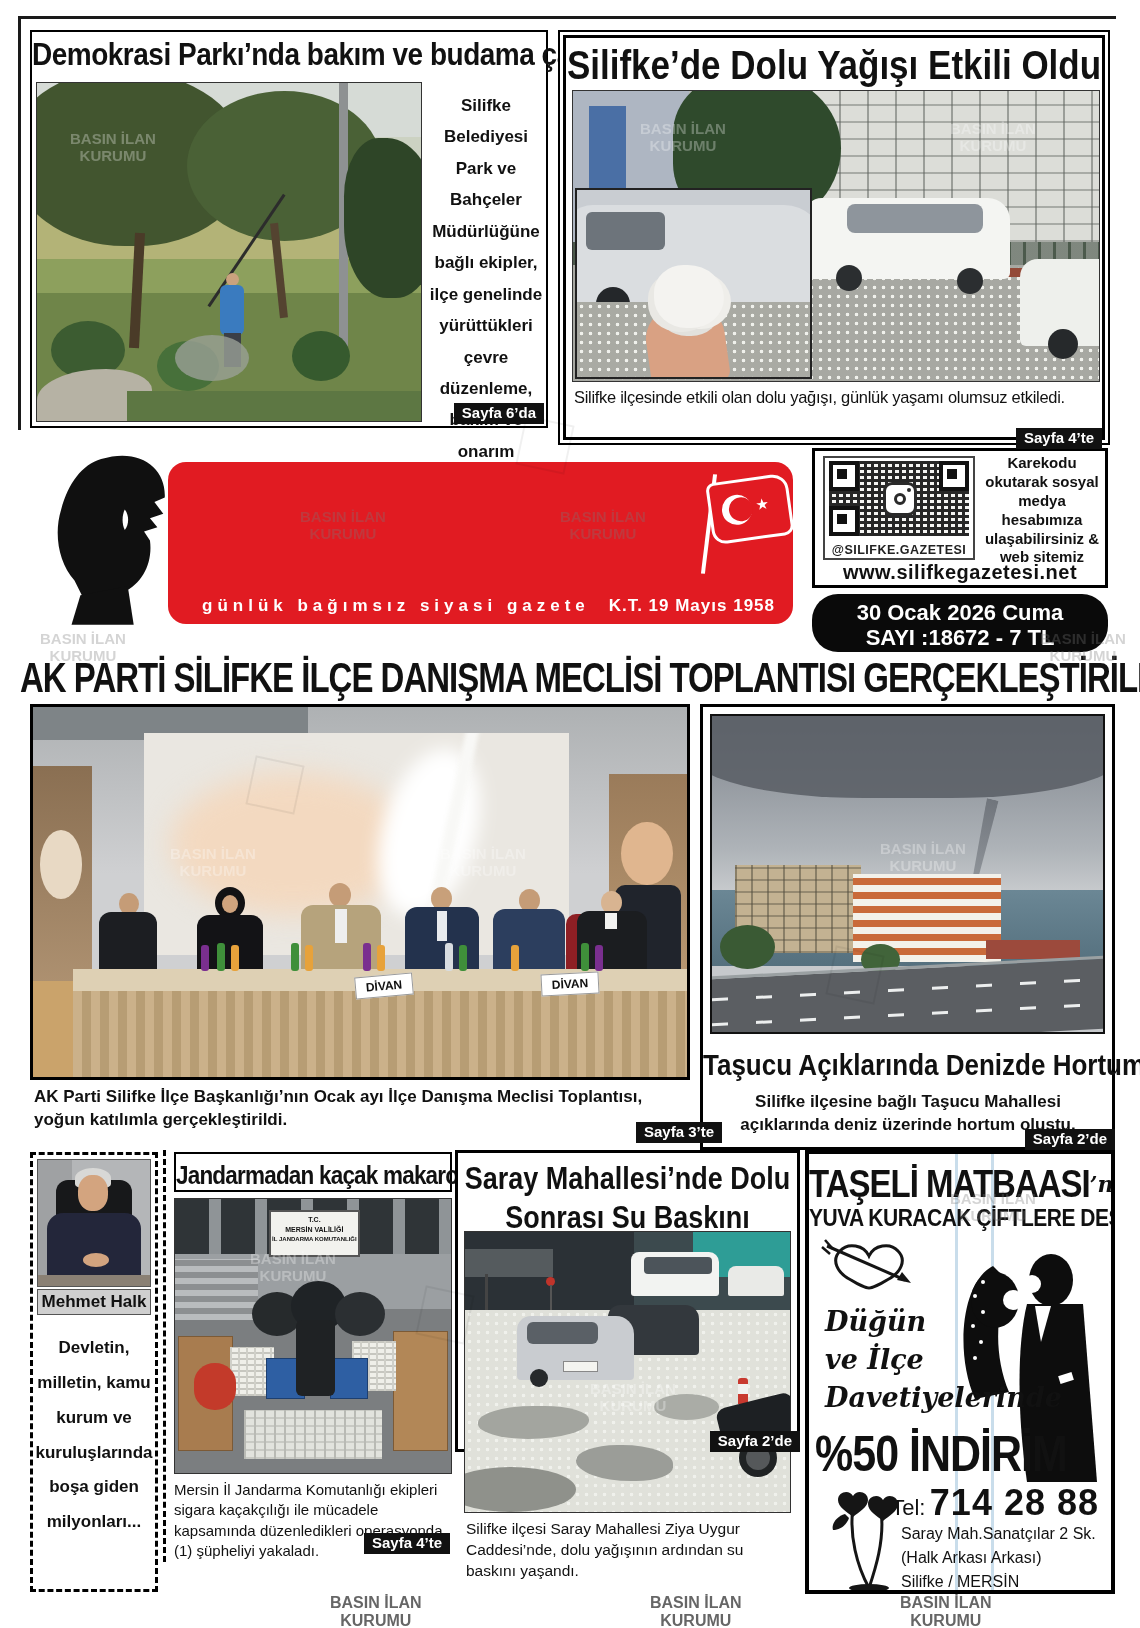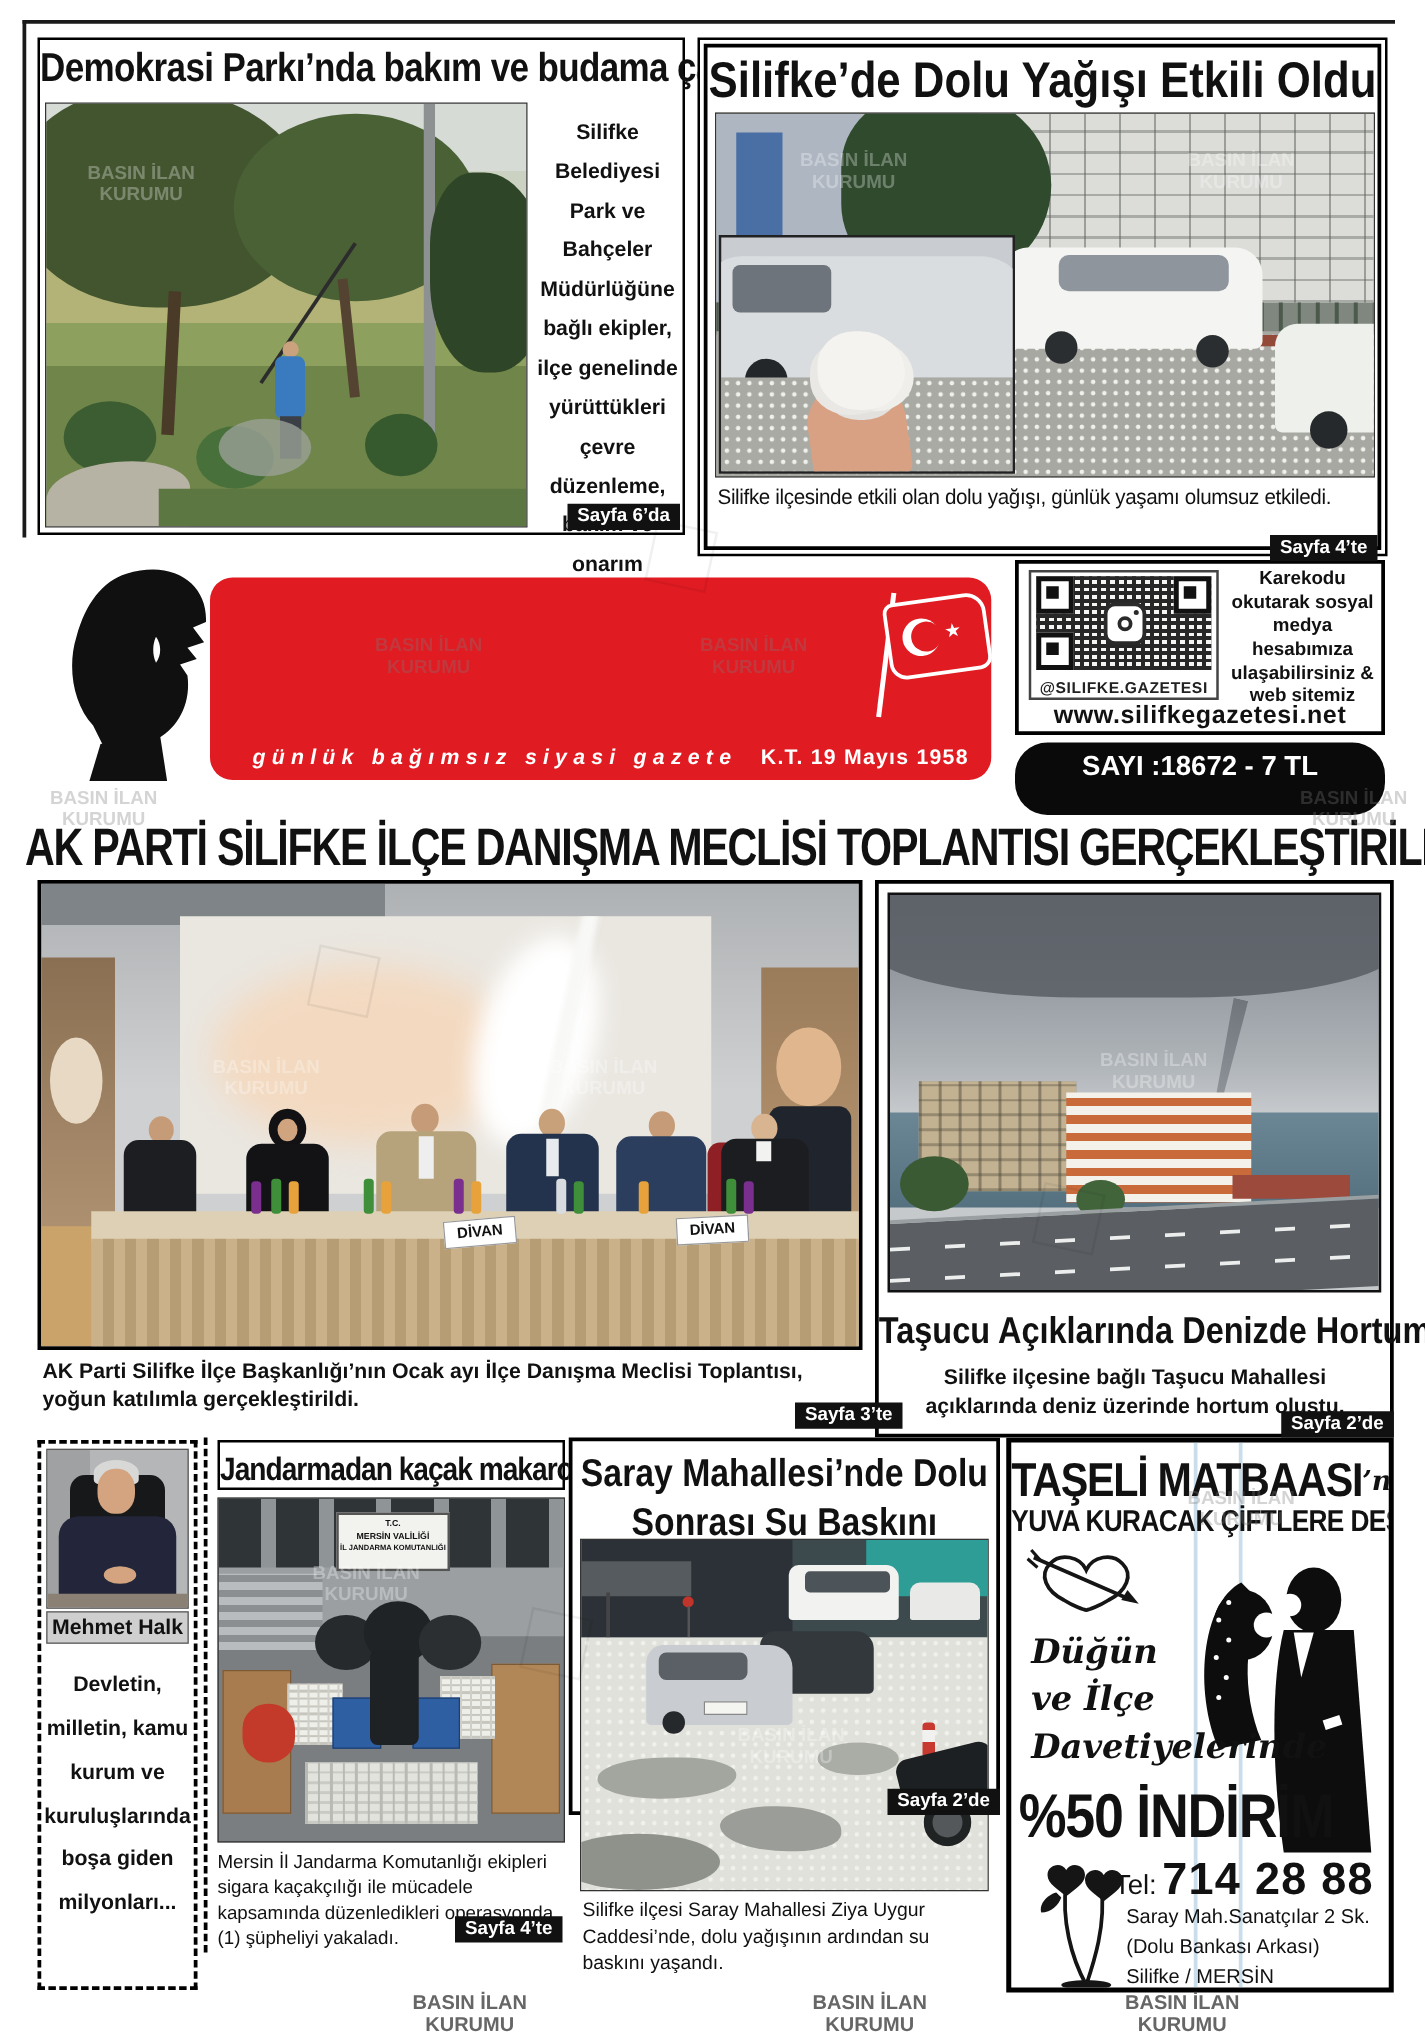--- a/index.html
+++ b/index.html
@@ -98,21 +98,21 @@
   <div class="abs" style="left:36px;top:450px;width:148px;height:178px;">
     <svg viewBox="0 0 100 120" width="148" height="178">
       <path fill="#101010" d="M44,6 C70,-2 88,12 87,32 L80,35 L86,43 L77,46 L82,52 L73,55 L77,61
         C79,76 72,90 59,96 C50,100 40,97 33,102 L26,88 C15,76 12,56 17,40 C22,22 31,10 44,6 Z"></path>
       <path fill="#101010" d="M30,98 L62,92 L66,118 L24,118 Z"></path>
       <path fill="#fff" d="M60,40 C63,44 63,50 60,54 C58,50 58,44 60,40 Z"></path>
     </svg>
   </div>
 
   <div class="abs" style="left:168px;top:462px;width:625px;height:162px;background:#e11b22;border-radius:18px;">
-    <div class="abs" style="left:34px;bottom:8px;font-size:17px;font-weight:bold;color:#fff;letter-spacing:5px;font-style:italic;">günlük bağımsız siyasi gazete</div>
+    <div class="abs" style="left:34px;bottom:8px;font-size:17px;font-weight:bold;color:#fff;letter-spacing:5px;">günlük bağımsız siyasi gazete</div>
     <div class="abs" style="right:18px;bottom:8px;font-size:17px;font-weight:bold;color:#fff;letter-spacing:1px;">K.T. 19 Mayıs 1958</div>
 
     <div class="abs" style="right:82px;top:12px;width:4px;height:100px;background:#fff;transform:rotate(7deg);"></div>
     <div class="abs" style="right:2px;top:16px;width:82px;height:62px;background:#e11b22;border:3px solid #fff;border-radius:8px 16px 10px 14px;transform:rotate(-8deg);overflow:hidden;">
       <div class="abs" style="left:10px;top:12px;width:30px;height:30px;background:#fff;border-radius:50%;"></div>
       <div class="abs" style="left:17px;top:15px;width:24px;height:24px;background:#e11b22;border-radius:50%;"></div>
       <div class="abs" style="left:44px;top:16px;color:#fff;font-size:15px;">★</div>
     </div>
   </div>
 
@@ -126,20 +126,21 @@
         <div class="abs" style="left:8px;top:8px;width:12px;height:12px;border:3px solid #2a2a2a;border-radius:50%;"></div>
         <div class="abs" style="right:3px;top:3px;width:4px;height:4px;background:#2a2a2a;border-radius:50%;"></div>
       </div>
       <div class="abs" style="left:0;bottom:1px;width:100%;text-align:center;font-size:12.5px;font-weight:bold;letter-spacing:.5px;color:#222;">@SILIFKE.GAZETESI</div>
     </div>
     <div class="abs" style="left:163px;top:3px;width:128px;text-align:center;font-size:15px;font-weight:bold;line-height:1.26;">Karekodu okutarak sosyal medya hesabımıza ulaşabilirsiniz &amp; web sitemiz</div>
     <div class="abs" style="left:0;bottom:1px;width:100%;text-align:center;font-size:20px;font-weight:bold;letter-spacing:.5px;">www.silifkegazetesi.net</div>
   </div>
 
   <div class="abs" style="left:812px;top:594px;width:296px;height:58px;background:#0a0a0a;border-radius:26px;color:#fff;text-align:center;padding-top:6px;">
+    <div style="font-size:22px;font-weight:bold;line-height:1.15;">30 Ocak 2026 Cuma</div>
     <div style="font-size:22px;font-weight:bold;line-height:1.15;">SAYI :18672 - 7 TL</div>
   </div>
 
   <div class="abs headline-sq" style="left:20px;top:654px;width:1100px;text-align:center;font-size:33px;font-weight:bold;letter-spacing:-1px;">AK PARTİ SİLİFKE İLÇE DANIŞMA MECLİSİ TOPLANTISI GERÇEKLEŞTİRİLDİ</div>
 
   <div class="box" style="left:30px;top:704px;width:660px;height:376px;border:3px solid #000;overflow:hidden;background:linear-gradient(#aeb1b3,#cfd0d2 45%);">
     <div class="abs" style="left:0;top:0;width:42%;height:9%;background:#7e8487;"></div>
     <div class="abs" style="left:17%;top:7%;width:65%;height:60%;background:#eae7e1;overflow:hidden;">
       <div class="abs" style="left:6%;top:18%;width:58%;height:64%;background:#f3d9c0;border-radius:50%;filter:blur(14px);"></div>
       <div class="abs" style="left:56%;top:6%;width:22%;height:78%;background:#ffffff;border-radius:50%;filter:blur(9px);transform:rotate(16deg);"></div>
@@ -344,21 +345,21 @@
         <path d="M30,22 C26,52 34,82 46,104" stroke="#151515" stroke-width="3" fill="none"></path>
         <path d="M58,26 C62,56 52,86 46,104" stroke="#151515" stroke-width="3" fill="none"></path>
         <path d="M30,12 c-4,-7 -15,-4 -15,4 c0,7 9,12 15,17 c6,-5 15,-10 15,-17 c0,-8 -11,-11 -15,-4 Z" fill="#151515"></path>
         <path d="M60,16 c-4,-7 -15,-4 -15,4 c0,7 9,12 15,17 c6,-5 15,-10 15,-17 c0,-8 -11,-11 -15,-4 Z" fill="#151515"></path>
         <path d="M22,30 c-8,2 -14,10 -12,16 c8,0 14,-6 16,-12 Z" fill="#151515"></path>
         <ellipse cx="46" cy="104" rx="20" ry="4" fill="#151515"></ellipse>
       </svg>
     </div>
     <div class="abs" style="right:10px;top:368px;width:200px;text-align:left;font-size:16px;line-height:1.5;">
       <div>Saray Mah.Sanatçılar 2 Sk.</div>
-      <div>(Dolu Bankası Arkası)</div>
+      <div>(Halk Arkası Arkası)</div>
       <div>Silifke / MERSİN</div>
     </div>
   </div>
 
   <div class="wm light" style="left:70px;top:130px;">
       <div>BASIN İLAN</div>
       <div>KURUMU</div>
     </div>
   <div class="wm light" style="left:640px;top:120px;">
       <div>BASIN İLAN</div>

